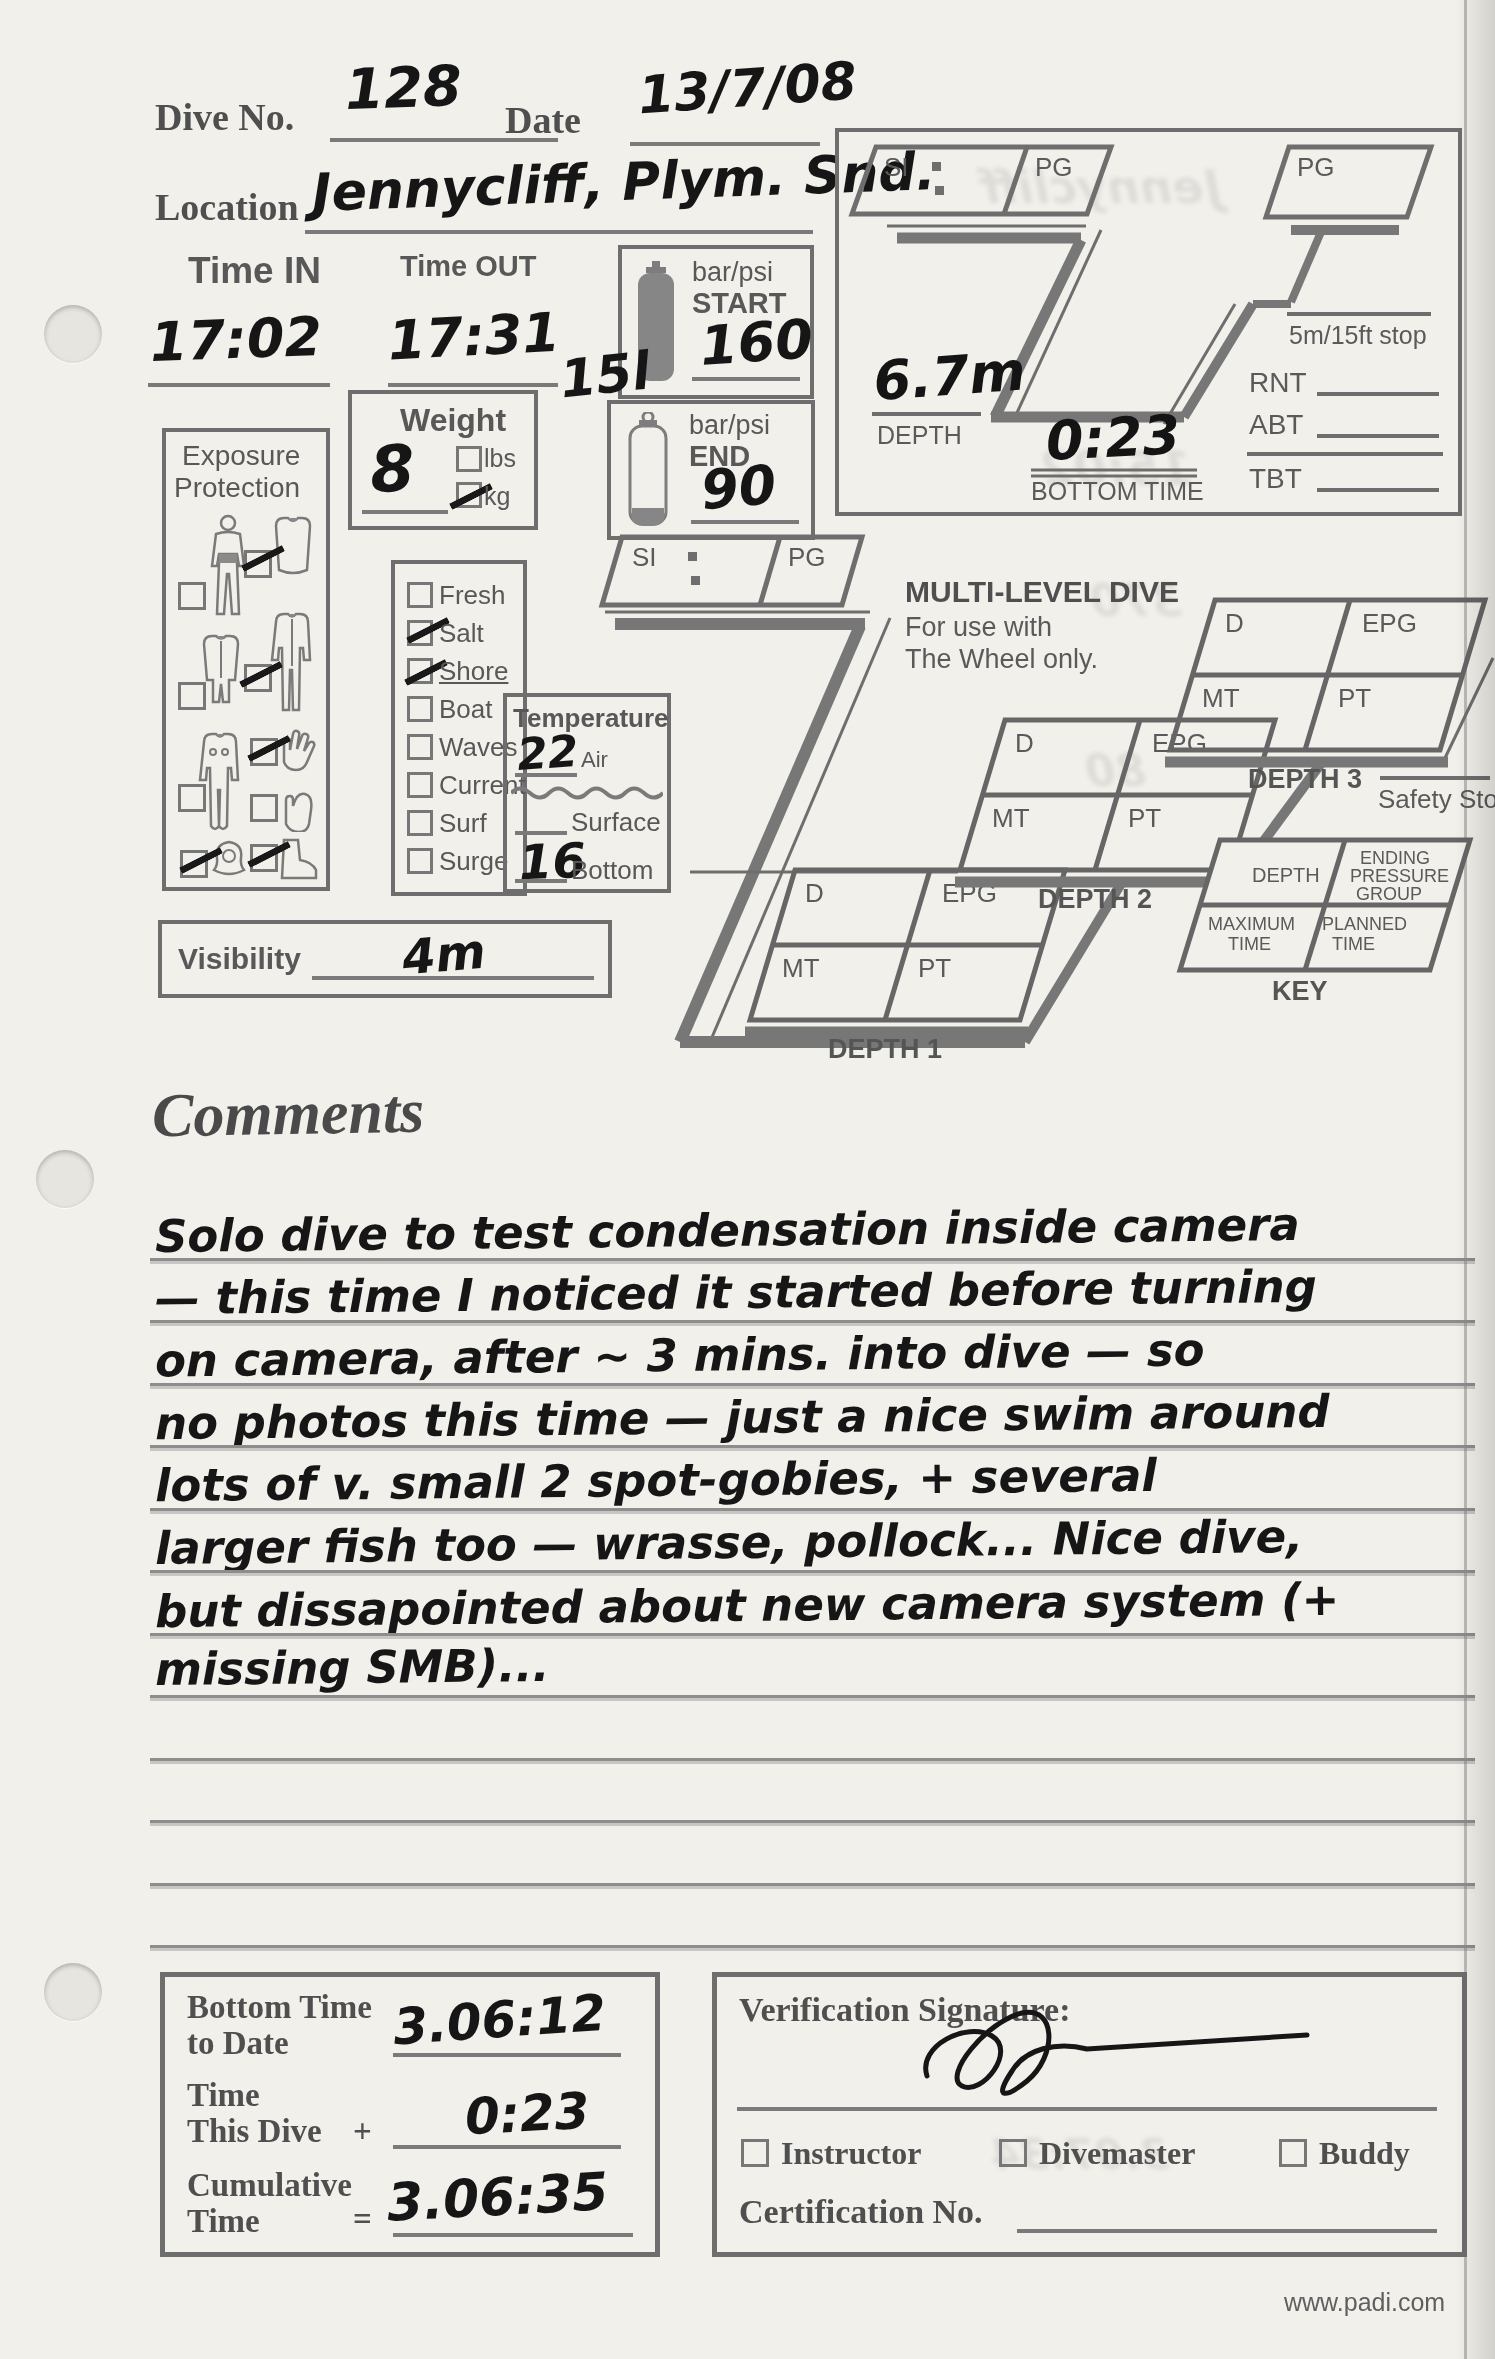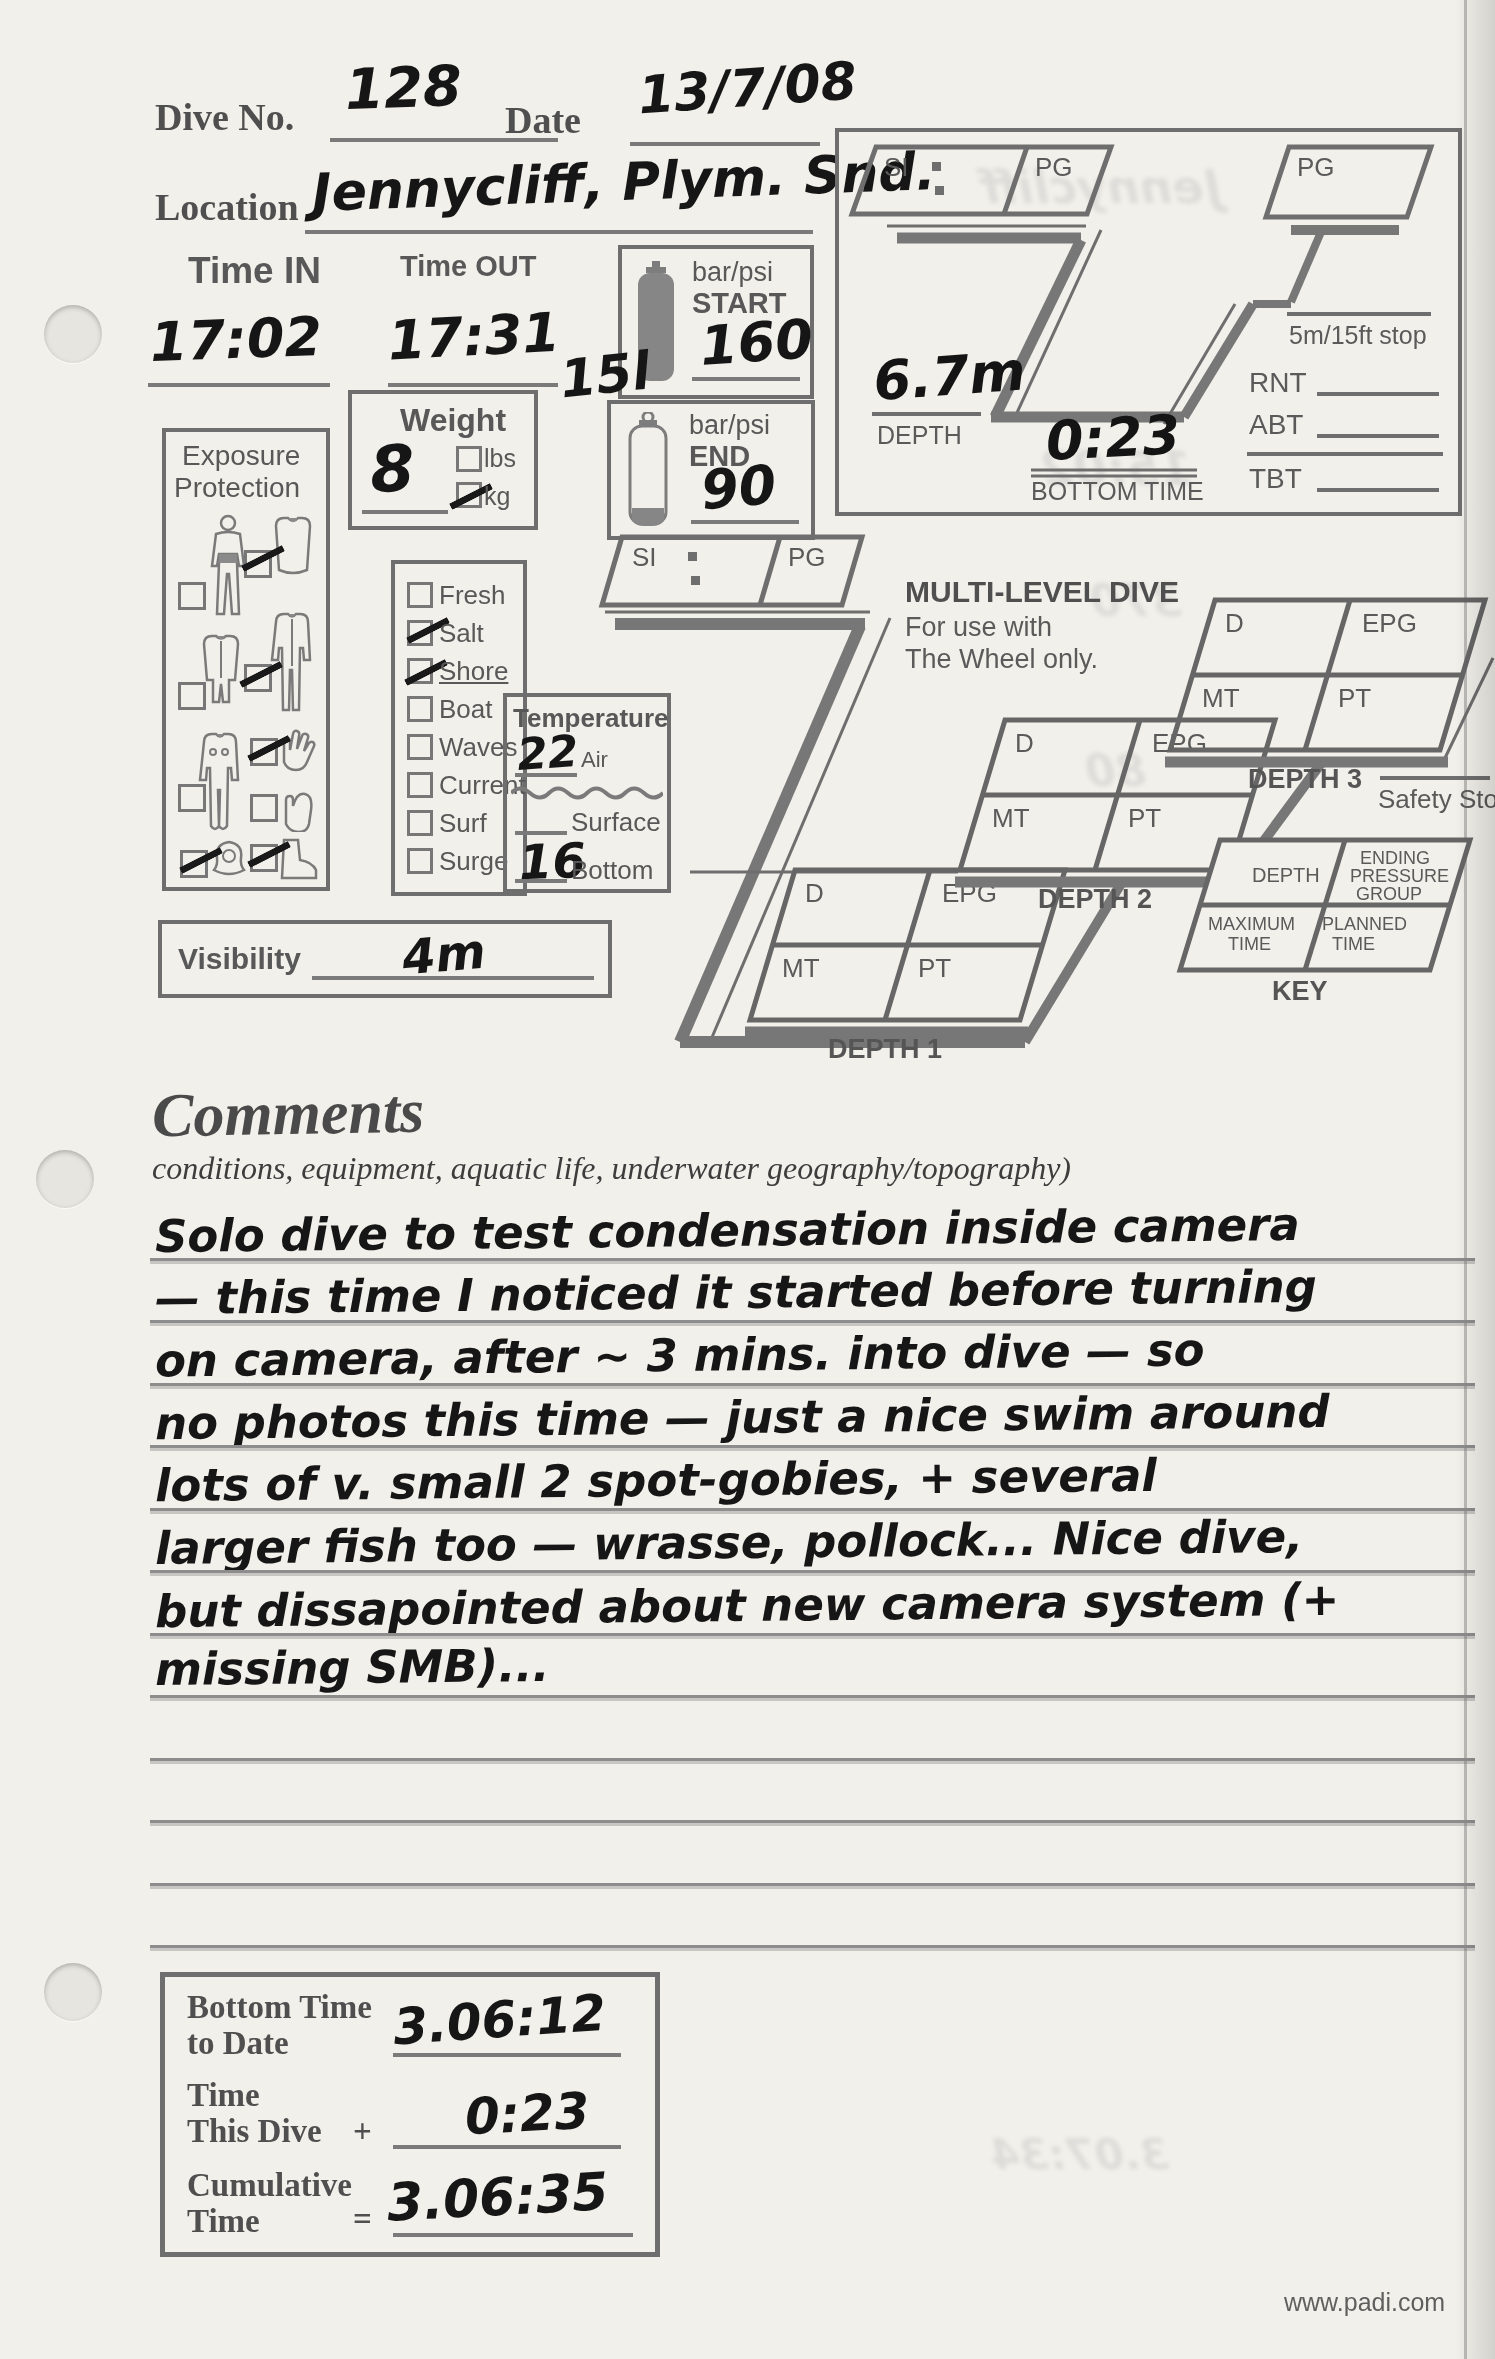--- a/index.html
+++ b/index.html
@@ -329,21 +329,20 @@
       <text x="796" y="370" class="lbl" style="font-size:18px;">GROUP</text>
       <text x="648" y="400" class="lbl" style="font-size:18px;">MAXIMUM</text>
       <text x="668" y="420" class="lbl" style="font-size:18px;">TIME</text>
       <text x="762" y="400" class="lbl" style="font-size:18px;">PLANNED</text>
       <text x="772" y="420" class="lbl" style="font-size:18px;">TIME</text>
       <text x="712" y="470" class="lblb">KEY</text>
     </g>
   </svg>
 
   <div class="abs serif" style="left:152px;top:1078px;font-size:62px;font-style:italic;color:#4a4a4a;transform:rotate(-1deg);">Comments</div>
-  <div class="abs" style="left:152px;top:1150px;font-size:32px;font-style:italic;font-family:'Liberation Serif',serif;color:#3d3d3d;">conditions, equipment, aquatic life, underwater geography/topography)</div>
 
   <div class="abs hw" style="left:155px;top:1204px;font-size:45px;transform:rotate(-0.6deg);">Solo dive to test condensation inside camera</div>
   <div class="rule" style="top:1258px;"></div>
   <div class="abs hw" style="left:155px;top:1266px;font-size:45px;transform:rotate(-0.6deg);">— this time I noticed it started before turning</div>
   <div class="rule" style="top:1320px;"></div>
   <div class="abs hw" style="left:155px;top:1329px;font-size:45px;transform:rotate(-0.6deg);">on camera, after ~ 3 mins. into dive — so</div>
   <div class="rule" style="top:1383px;"></div>
   <div class="abs hw" style="left:155px;top:1391px;font-size:45px;transform:rotate(-0.6deg);">no photos this time — just a nice swim around</div>
   <div class="rule" style="top:1445px;"></div>
   <div class="abs hw" style="left:155px;top:1454px;font-size:45px;transform:rotate(-0.6deg);">lots of v. small 2 spot-gobies, + several</div>
@@ -369,16 +368,31 @@
     <div class="abs serif" style="left:188px;top:136px;font-size:33px;">+</div>
     <div class="abs hw" style="left:300px;top:108px;font-size:50px;transform:rotate(-3deg);">0:23</div>
     <div class="uline" style="left:228px;top:168px;width:228px;"></div>
     <div class="abs serif" style="left:22px;top:190px;font-size:33px;">Cumulative</div>
     <div class="abs serif" style="left:22px;top:226px;font-size:33px;">Time</div>
     <div class="abs serif" style="left:188px;top:224px;font-size:33px;">=</div>
     <div class="abs hw" style="left:222px;top:190px;font-size:52px;transform:rotate(-3deg);">3.06:35</div>
     <div class="uline" style="left:228px;top:256px;width:240px;"></div>
   </div>
 
+  <div class="box" style="left:712px;top:1972px;width:745px;height:275px;border-width:5px;">
+    <div class="abs serif" style="left:22px;top:14px;font-size:34px;">Verification Signature:</div>
+    <svg class="abs" style="left:190px;top:24px;" width="420" height="110" viewBox="0 0 420 110">
+      <path d="M20,75 C10,45 60,20 85,35 C110,50 75,95 55,85 C35,75 80,20 115,12 C150,5 150,55 120,80 C100,96 85,100 105,70 C118,48 150,40 180,48 L400,34" fill="none" stroke="#161616" stroke-width="5" stroke-linecap="round"></path>
+    </svg>
+    <div class="uline" style="left:20px;top:130px;width:700px;height:4px;"></div>
+    <div class="cb" style="left:24px;top:162px;border-width:3px;"></div>
+    <div class="abs serif" style="left:64px;top:158px;font-size:32px;">Instructor</div>
+    <div class="cb" style="left:282px;top:162px;border-width:3px;"></div>
+    <div class="abs serif" style="left:322px;top:158px;font-size:32px;">Divemaster</div>
+    <div class="cb" style="left:562px;top:162px;border-width:3px;"></div>
+    <div class="abs serif" style="left:602px;top:158px;font-size:32px;">Buddy</div>
+    <div class="abs serif" style="left:22px;top:216px;font-size:34px;">Certification No.</div>
+    <div class="uline" style="left:300px;top:252px;width:420px;"></div>
+  </div>
 
   <div class="abs sans-reg" style="left:1284px;top:2288px;font-size:25px;color:#5f5f5f;">www.padi.com</div>
 
 </div>
 
 </body></html>

